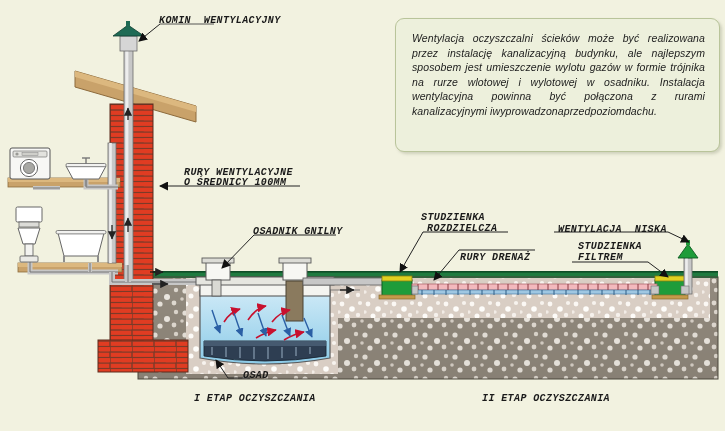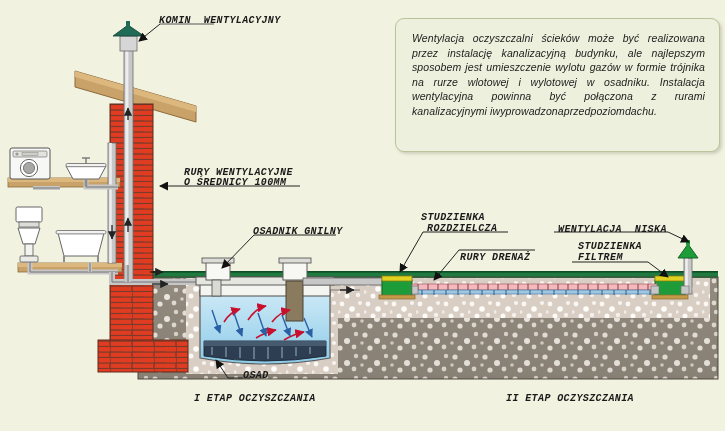--- a/index.html
+++ b/index.html
@@ -383,16 +383,16 @@
   <div class="lbl" style="left:452px;top:253px;margin-left:8px;">RURY DRENAŻ</div>
 
   <div class="lbl" style="left:558px;top:225px;">WENTYLACJA  NISKA</div>
   <div class="lbl" style="left:578px;top:242px;">STUDZIENKA</div>
   <div class="lbl" style="left:578px;top:253px;">FILTREM</div>
 
   <div class="lbl" style="left:243px;top:371px;">OSAD</div>
 
   <div class="lbl" style="left:194px;top:394px;">I ETAP OCZYSZCZANIA</div>
 
-  <div class="lbl" style="left:482px;top:394px;margin-left:24px;">II ETAP OCZYSZCZANIA</div>
+  <div class="lbl" style="left:482px;top:394px;">II ETAP OCZYSZCZANIA</div>
   <div class="lbl" style="left:479px;top:405px;margin-top:48px;">DRENAŻ ROZSĄCZAJĄCY</div>
 
 </div>
 
 </body></html>

